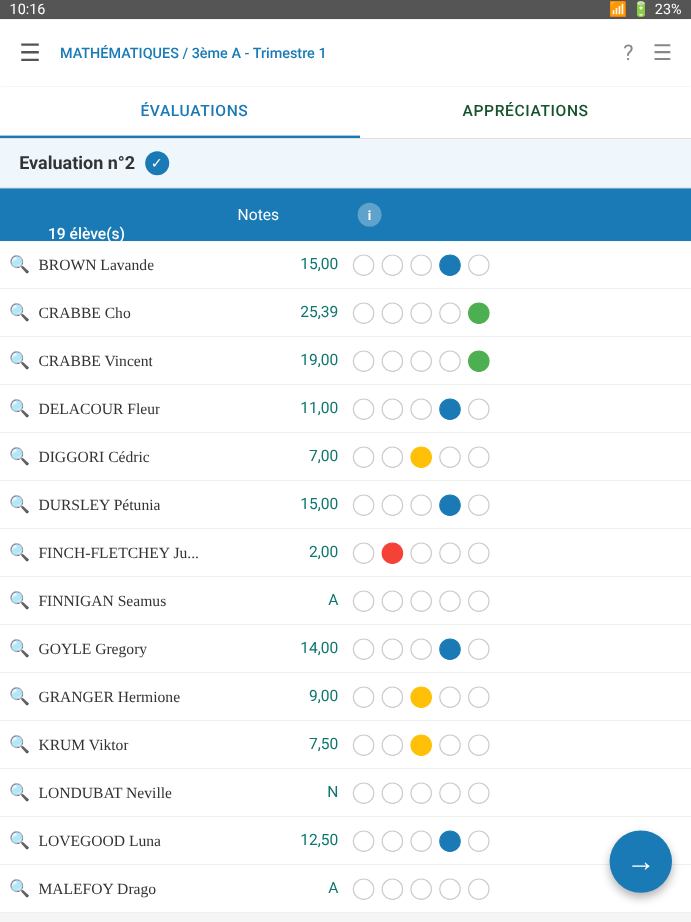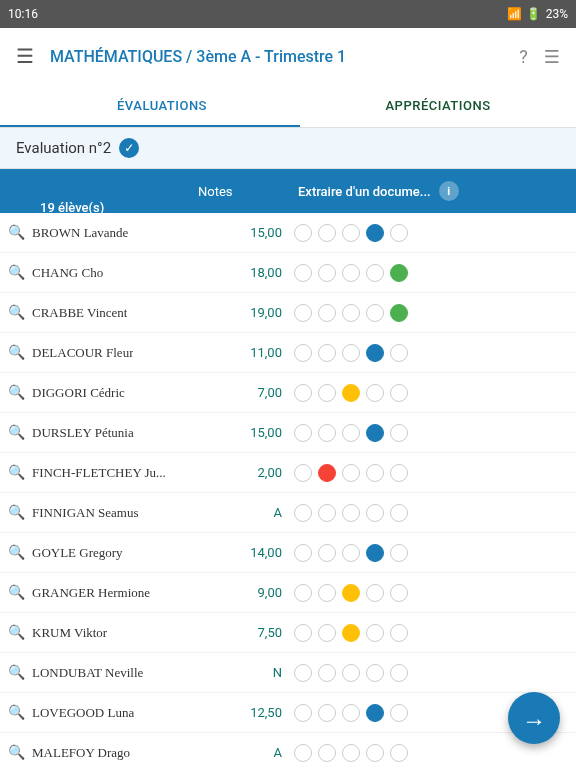--- a/index.html
+++ b/index.html
@@ -9,21 +9,21 @@
       width: 576px;
       min-height: 768px;
       overflow-x: hidden;
       font-size: 14px;
     }
 
     
     .status-bar {
       background: #555;
       color: white;
-      height: 28px;
+      height: 16px;
       display: flex;
       align-items: center;
       justify-content: space-between;
       padding: 0 8px;
       font-size: 12px;
     }
     .status-left { display: flex; align-items: center; gap: 4px; }
     .status-right { display: flex; align-items: center; gap: 4px; }
 
     
@@ -31,21 +31,21 @@
       background: white;
       height: 56px;
       display: flex;
       align-items: center;
       padding: 0 16px;
       gap: 16px;
       box-shadow: 0 1px 3px rgba(0,0,0,0.15);
     }
     .app-bar-title {
       flex: 1;
-      font-size: 16px;
+      font-size: 12px;
       font-weight: 500;
       color: #1a7ab5;
     }
     .app-bar-actions { display: flex; align-items: center; gap: 16px; }
 
     
     .tab-bar {
       background: white;
       display: flex;
       border-bottom: 1px solid #e0e0e0;
@@ -78,21 +78,21 @@
     .eval-header {
       background: #f0f7fc;
       padding: 10px 16px;
       display: flex;
       align-items: center;
       gap: 8px;
       border-bottom: 1px solid #e0e0e0;
     }
     .eval-header-text {
       font-size: 15px;
-      font-weight: 400;
+      font-weight: 700;
       color: #333;
     }
     .check-circle {
       width: 20px; height: 20px;
       border-radius: 50%;
       background: #1a7ab5;
       display: flex; align-items: center; justify-content: center;
       color: white;
       font-size: 12px;
     }
@@ -252,21 +252,20 @@
 </div>
 
 <div class="table-header">
   <div class="col-student-header">
     <span>19 élève(s)</span>
   </div>
   <div class="col-notes-header">
     <span>Notes</span>
   </div>
   <div class="col-extract-header">
-    <span>Extraire d'un docume...</span>
     <div class="info-icon">
       <span>i</span>
     </div>
   </div>
 </div>
 
 <div id="student-list">
     <div class="student-row">
       <div class="col-student">
         <span class="search-icon-small">🔍</span>
@@ -277,23 +276,23 @@
         <div class="circle empty"></div>
         <div class="circle empty"></div>
         <div class="circle empty"></div>
         <div class="circle filled-blue"></div>
         <div class="circle empty"></div>
       </div>
     </div>
     <div class="student-row">
       <div class="col-student">
         <span class="search-icon-small">🔍</span>
-        <span class="student-name">CHANG Cho</span>
-      </div>
-      <div class="col-notes">18,00</div>
+        <span class="student-name">CRABBE Cho</span>
+      </div>
+      <div class="col-notes">25,39</div>
       <div class="col-circles">
         <div class="circle empty"></div>
         <div class="circle empty"></div>
         <div class="circle empty"></div>
         <div class="circle empty"></div>
         <div class="circle filled-green"></div>
       </div>
     </div>
     <div class="student-row">
       <div class="col-student">

